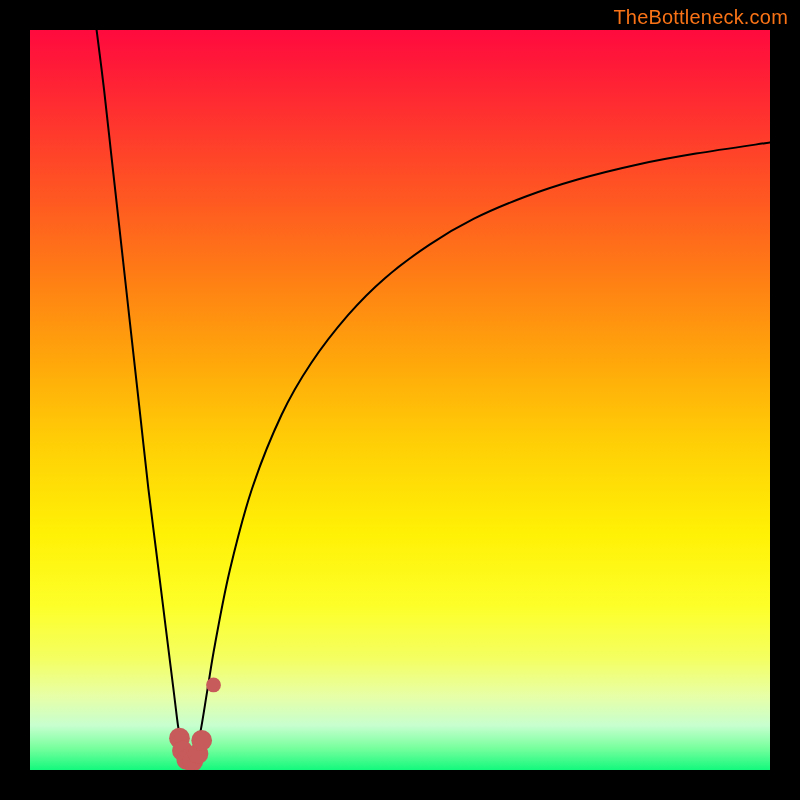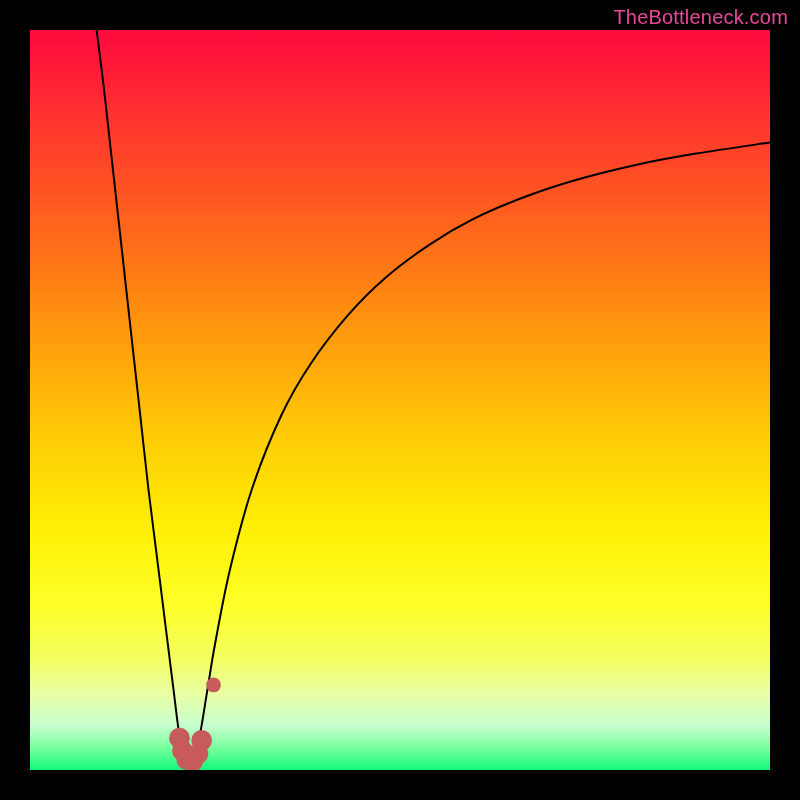--- a/index.html
+++ b/index.html
@@ -51,21 +51,21 @@
     inset: 0;
   }
   .markers {
     position: absolute;
     inset: 0;
   }
   .watermark {
     position: absolute;
     top: 6px;
     right: 12px;
-    color: #ec4899;
+    color: #f97316;
     font-size: 20px;
     font-weight: 400;
     letter-spacing: 0.2px;
     user-select: none;
   }
 </style>
 </head>
 <body>
 
 <div class="frame">

